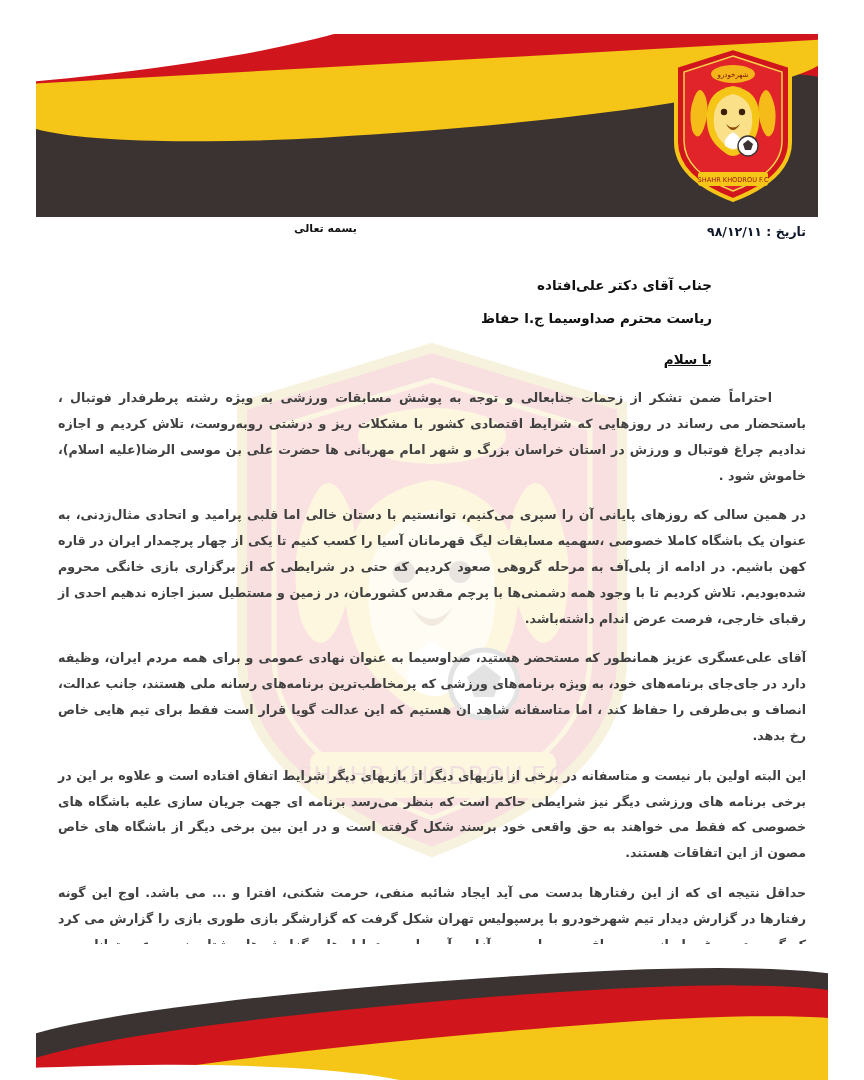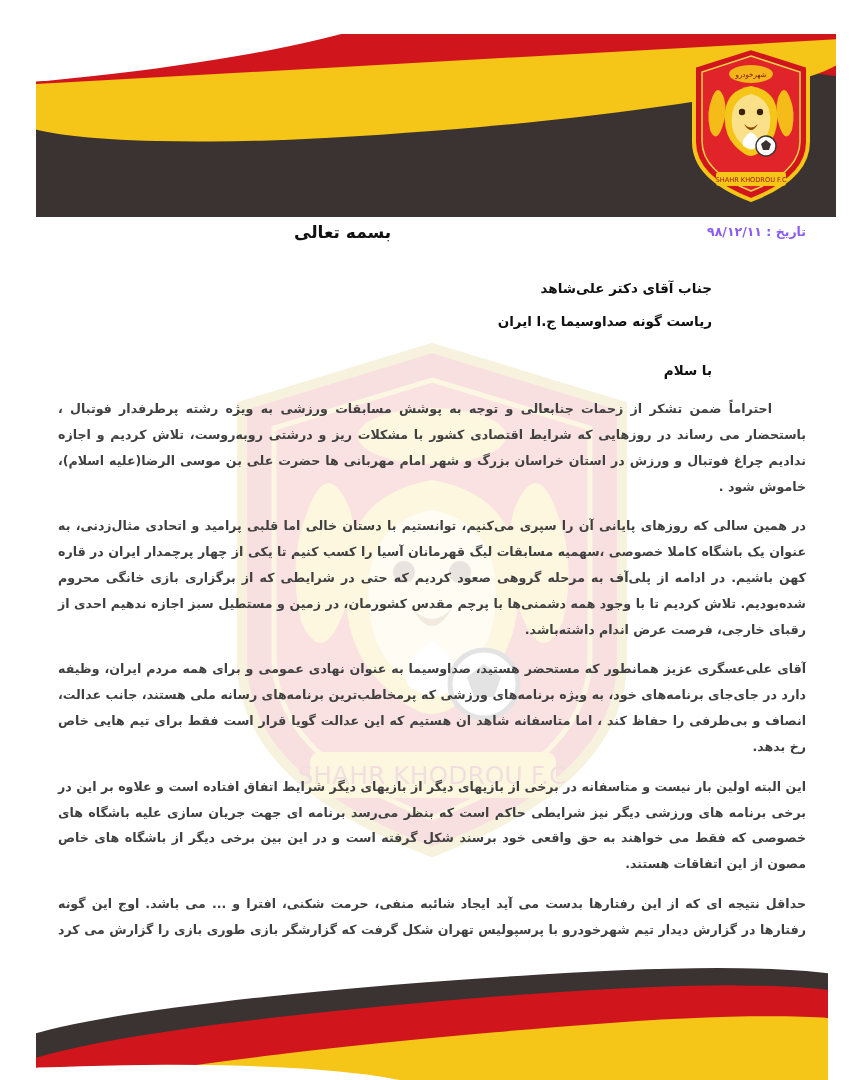--- a/index.html
+++ b/index.html
@@ -20,21 +20,21 @@
     height: 1080px;
     background: #ffffff;
     overflow: hidden;
   }
 
   
   .header {
     position: absolute;
     top: 34px;
     left: 36px;
-    right: 28px;
+    right: 46px;
     height: 183px;
     overflow: hidden;
   }
   .header-dark {
     position: absolute;
     inset: 0;
     background: #3a3331;
   }
   .header-red {
     position: absolute;
@@ -178,47 +178,48 @@
 
   .meta-row {
     display: flex;
     align-items: flex-start;
     justify-content: space-between;
     margin-bottom: 26px;
   }
   .date {
     font-size: 12.5px;
     font-weight: bold;
-    color: #8b5cf6;
+    color: #0f172a;
     letter-spacing: 0.2px;
     padding-top: 2px;
   }
   .basmala {
-    font-size: 17px;
+    font-size: 11px;
     font-weight: bold;
     margin-left: 236px;
     margin-right: auto;
     color: #111;
   }
 
   .addressee {
     margin-top: 30px;
     margin-right: 94px;
     font-size: 13.5px;
     font-weight: bold;
     line-height: 2.45;
     color: #101010;
   }
   .addressee div { white-space: nowrap; }
 
   .salutation {
-    margin-top: 24px;
+    margin-top: 16px;
     margin-right: 94px;
     font-size: 13.5px;
     font-weight: bold;
+    text-decoration: underline;
   }
 
   .paragraphs {
     margin-top: 18px;
     font-size: 12.6px;
     line-height: 2.05;
     text-align: justify;
     text-justify: inter-word;
     color: #404040;
   }
@@ -286,22 +287,22 @@
   </div>
 
   <div class="content">
 
     <div class="meta-row">
       <div class="date">تاریخ : ۹۸/۱۲/۱۱</div>
       <div class="basmala">بسمه تعالی</div>
     </div>
 
     <div class="addressee">
-      <div>جناب آقای دکتر علی‌شاهد</div>
-      <div>ریاست گونه صداوسیما ج.ا ایران</div>
+      <div>جناب آقای دکتر علی‌افتاده</div>
+      <div>ریاست محترم صداوسیما ج.ا حفاظ</div>
     </div>
 
     <div class="salutation">با سلام</div>
 
     <div class="paragraphs">
       <p class="indent">احتراماً ضمن تشکر از زحمات جنابعالی و توجه به پوشش مسابقات ورزشی به ویژه رشته پرطرفدار فوتبال ، باستحضار می رساند در روزهایی که شرایط اقتصادی کشور با مشکلات ریز و درشتی روبه‌روست، تلاش کردیم و اجازه ندادیم چراغ فوتبال و ورزش در استان خراسان بزرگ و شهر امام مهربانی ها حضرت علی بن موسی الرضا(علیه اسلام)، خاموش شود .</p>
       <p>در همین سالی که روزهای پایانی آن را سپری می‌کنیم، توانستیم با دستان خالی اما قلبی پرامید و اتحادی مثال‌زدنی، به عنوان یک باشگاه کاملا خصوصی ،سهمیه مسابقات لیگ قهرمانان آسیا را کسب کنیم تا یکی از چهار پرچمدار ایران در قاره کهن باشیم. در ادامه از پلی‌آف به مرحله گروهی صعود کردیم که حتی در شرایطی که از برگزاری بازی خانگی محروم شده‌بودیم. تلاش کردیم تا با وجود همه دشمنی‌ها با پرچم مقدس کشورمان، در زمین و مستطیل سبز اجازه ندهیم احدی از رقبای خارجی، فرصت عرض اندام داشته‌باشد.</p>
       <p>آقای علی‌عسگری عزیز همانطور که مستحضر هستید، صداوسیما به عنوان نهادی عمومی و برای همه مردم ایران، وظیفه دارد در جای‌جای برنامه‌های خود، به ویژه برنامه‌های ورزشی که پرمخاطب‌ترین برنامه‌های رسانه ملی هستند، جانب عدالت، انصاف و بی‌طرفی را حفاظ کند ، اما متاسفانه شاهد ان هستیم که این عدالت گویا قرار است فقط برای تیم هایی خاص رخ بدهد.</p>
       <p>این البته اولین بار نیست و متاسفانه در برخی از بازیهای دیگر از بازیهای دیگر شرایط اتفاق افتاده است و علاوه بر این در برخی برنامه های ورزشی دیگر نیز شرایطی حاکم است که بنظر می‌رسد برنامه ای جهت جریان سازی علیه باشگاه های خصوصی که فقط می خواهند به حق واقعی خود برسند شکل گرفته است و در این بین برخی دیگر از باشگاه های خاص مصون از این اتفاقات هستند.</p>
       <p>حداقل نتیجه ای که از این رفتارها بدست می آید ایجاد شائبه منفی، حرمت شکنی، افترا و ... می باشد. اوج این گونه رفتارها در گزارش دیدار تیم شهرخودرو با پرسپولیس تهران شکل گرفت که گزارشگر بازی طوری بازی را گزارش می کرد که گویی تیمی غیر ایرانی به مصاف پرسپولیس  در آزادی آمده است. تحلیل ها و گزارش های شتاب زده و عدم  توانایی در پنهان نگاه داشتن میل به پیروزی تیم پایتخت از نقاط سیاهی بود که گزارشگر فوق‌آن را به میلیون ها مخاطبی که از رسانه ملی این دیدار را مشاهده می کردند القاء و تزریق می کرد .</p>

